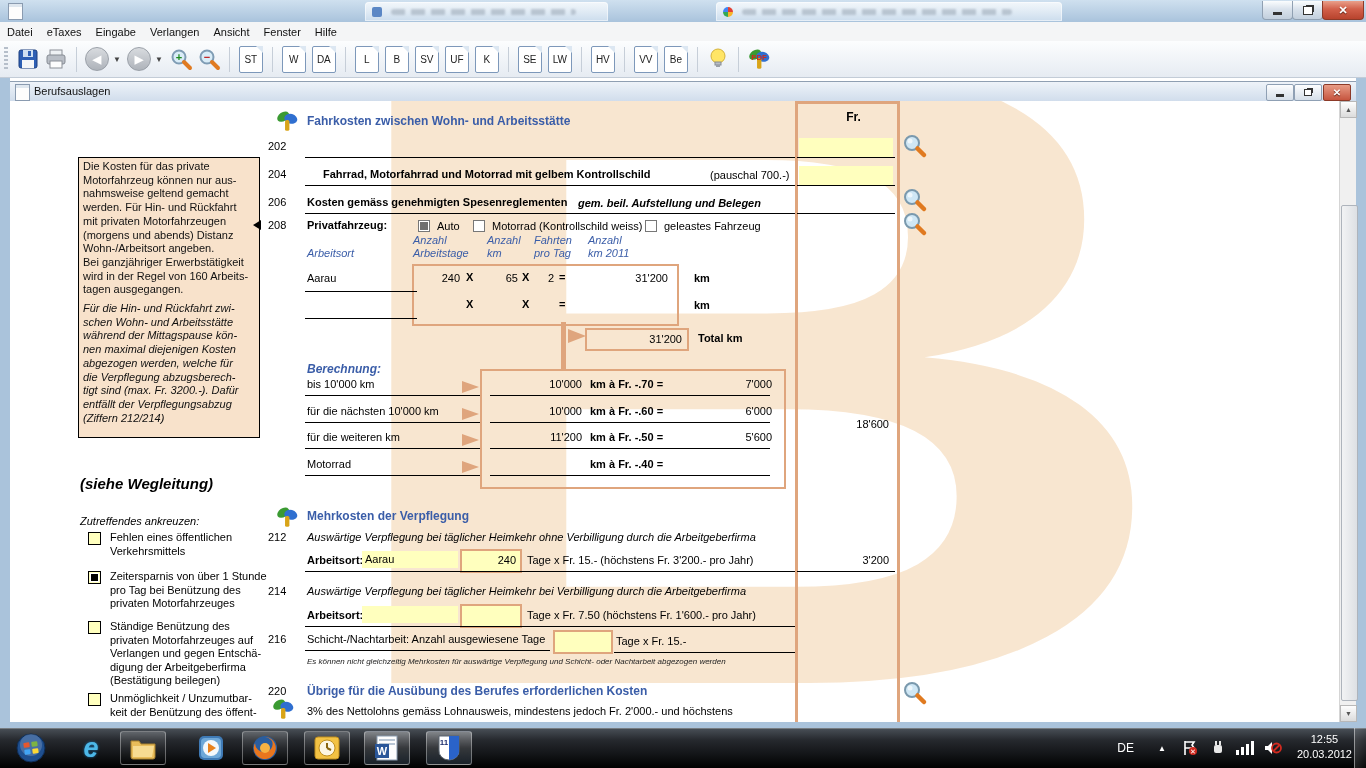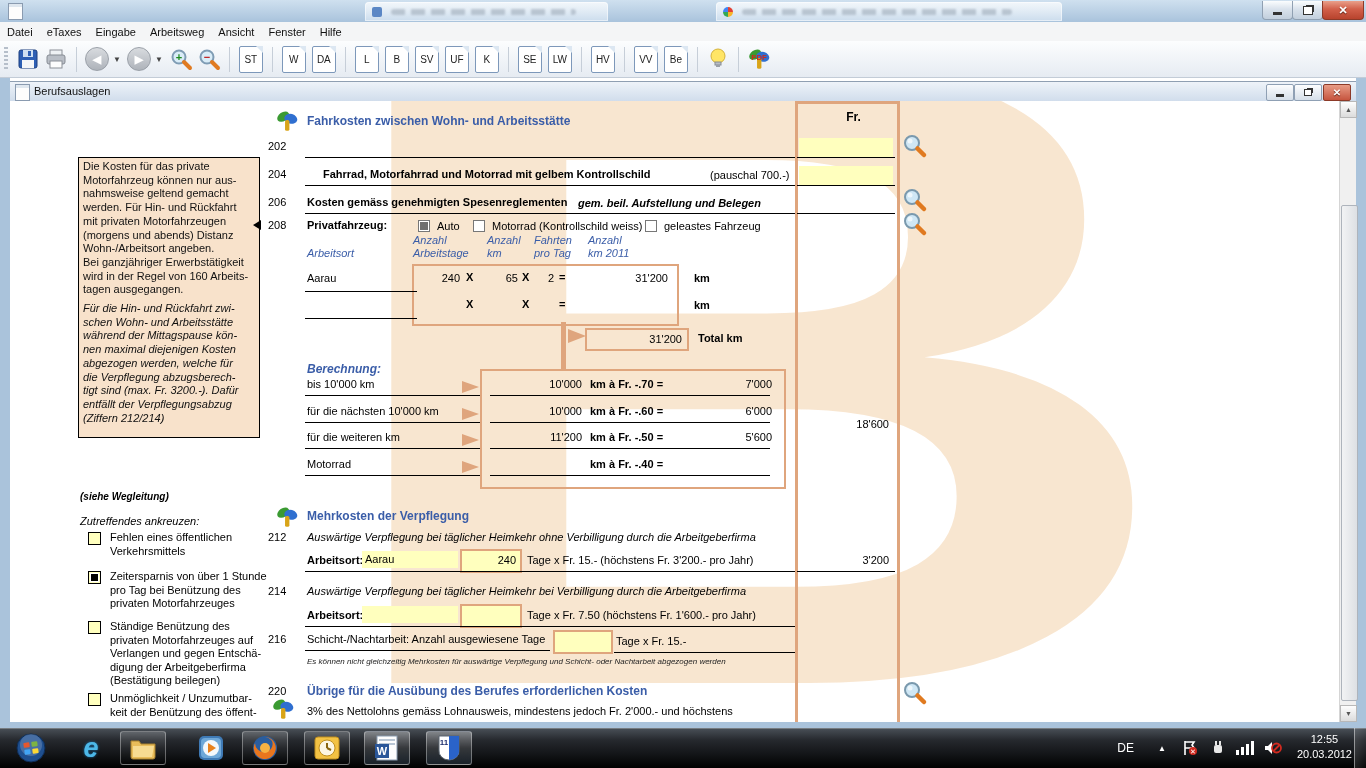--- a/index.html
+++ b/index.html
@@ -122,21 +122,21 @@
       </div>
     <div class="winbtn close" style="left:1322px;width:40px;">
         <div class="glyph-x">✕</div>
       </div>
   </div>
 
   <div id="menubar">
     <div class="mi">Datei</div>
     <div class="mi">eTaxes</div>
     <div class="mi">Eingabe</div>
-    <div class="mi">Arbeitsweg</div>
+    <div class="mi">Verlangen</div>
     <div class="mi">Ansicht</div>
     <div class="mi">Fenster</div>
     <div class="mi">Hilfe</div>
   </div>
 
   <div id="toolbar">
     <div class="grip"></div>
     <div class="tbtn">
       <svg width="22" height="22" viewBox="0 0 22 22">
         <rect x="2" y="2" width="18" height="18" rx="2" fill="#2d5fb4" stroke="#1c3f7e"></rect>
@@ -275,21 +275,21 @@
 schen Wohn- und Arbeitsstätte
 während der Mittagspause kön-
 nen maximal diejenigen Kosten
 abgezogen werden, welche für
 die Verpflegung abzugsberech-
 tigt sind (max. Fr. 3200.-). Dafür
 entfällt der Verpflegungsabzug
 (Ziffern 212/214)</div>
     </div>
 
-    <div class="abs b i" style="left:70px;top:390px;font-size:10px;">(siehe Wegleitung)</div>
+    <div class="abs b i" style="left:70px;top:374px;font-size:15px;">(siehe Wegleitung)</div>
     <div class="abs i fs11" style="left:70px;top:414px;">Zutreffendes ankreuzen:</div>
 
     <div class="cb" style="left:78px;top:431px;"></div>
     <div class="abs pre fs11" style="left:100px;top:430px;line-height:13.5px;">Fehlen eines öffentlichen
 Verkehrsmittels</div>
     <div class="cb checked" style="left:78px;top:470px;"></div>
     <div class="abs pre fs11" style="left:100px;top:469px;line-height:13.5px;">Zeitersparnis von über 1 Stunde
 pro Tag bei Benützung des
 privaten Motorfahrzeuges</div>
     <div class="cb" style="left:78px;top:520px;"></div>

